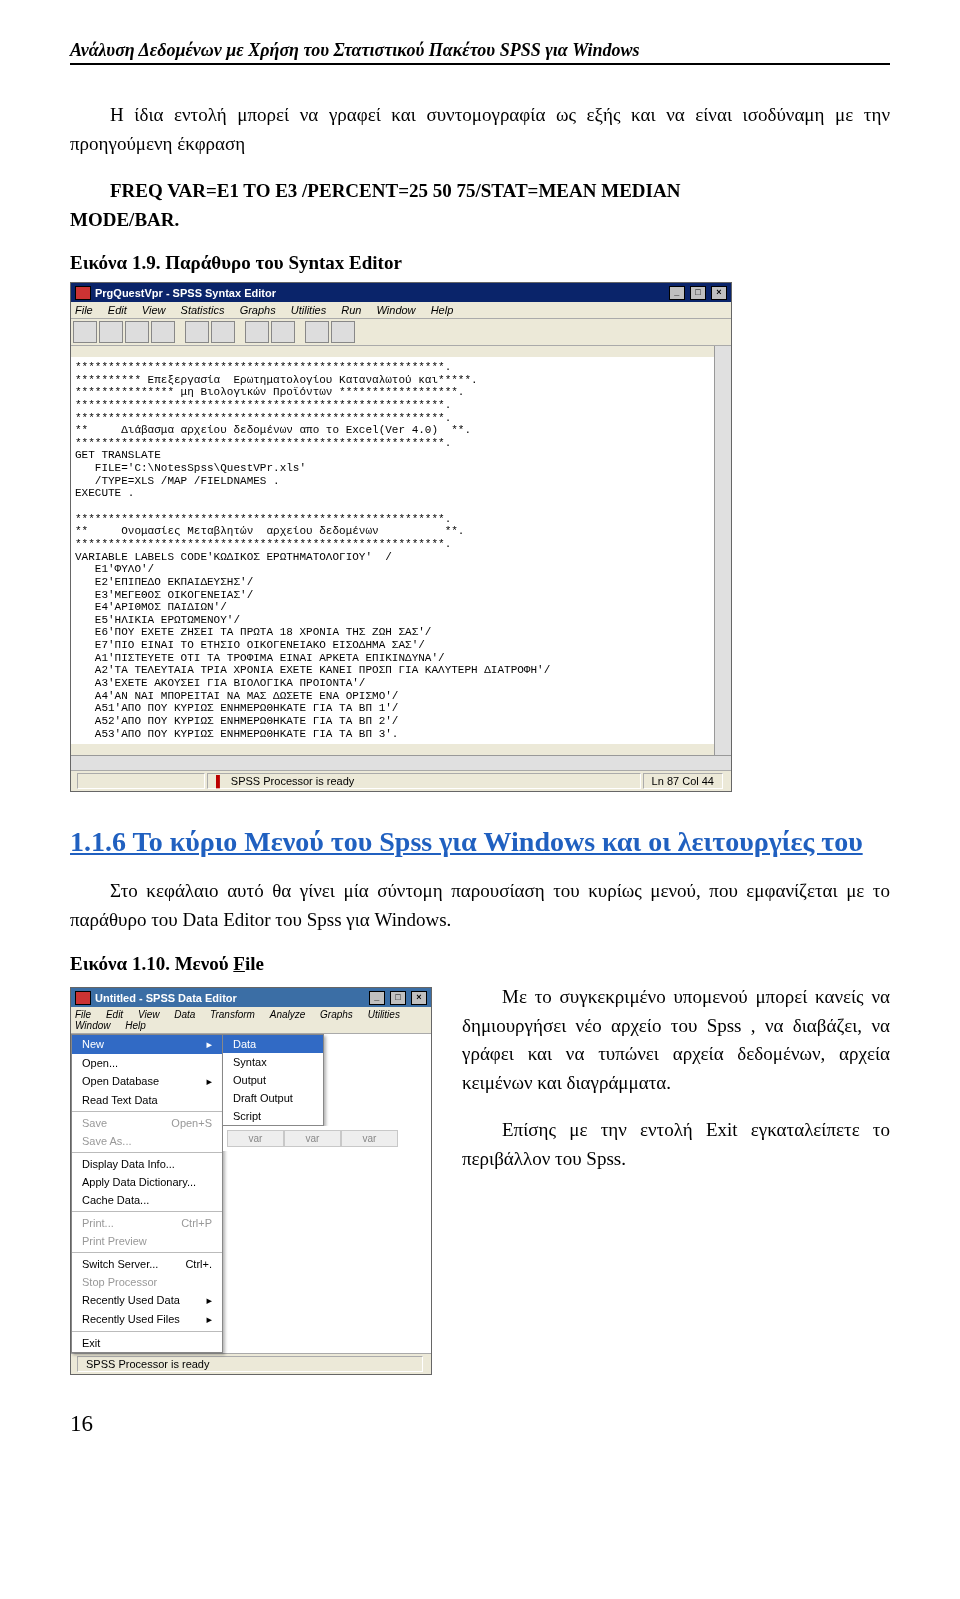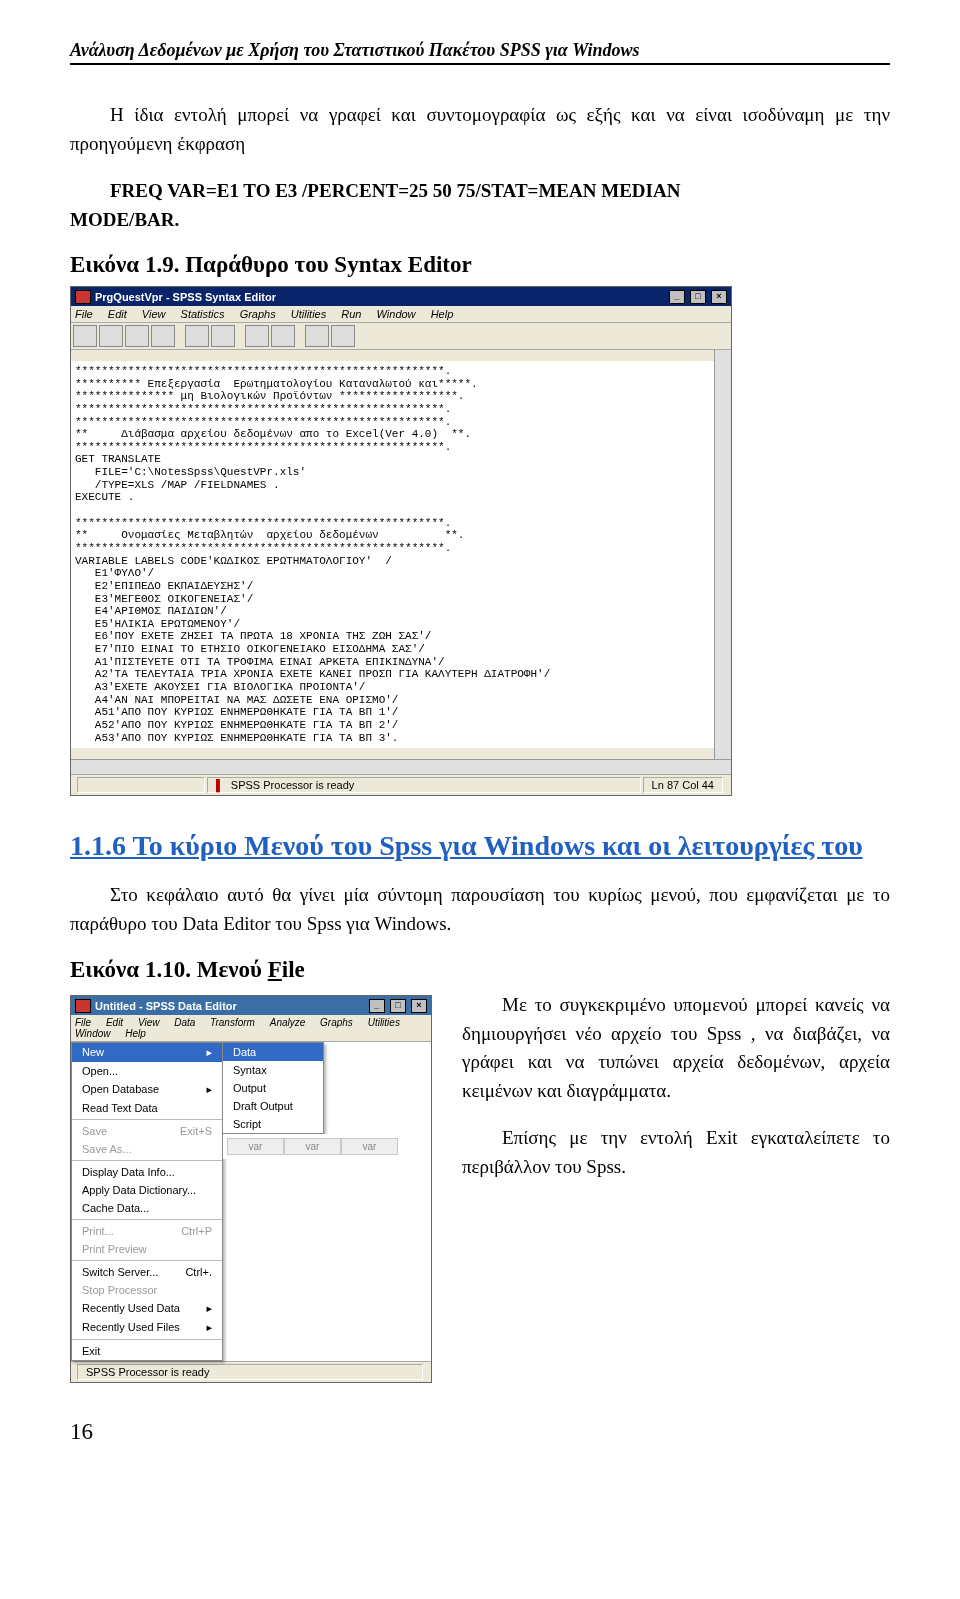--- a/index.html
+++ b/index.html
@@ -24,21 +24,21 @@
   .para {
     font-size: 19px;
     line-height: 1.5;
     text-align: justify;
   }
   .indent {
     text-indent: 40px;
   }
   .caption {
     font-weight: bold;
-    font-size: 23px;
+    font-size: 19px;
     margin-top: 18px;
     margin-bottom: 8px;
   }
   .section-title {
     font-weight: bold;
     font-size: 28px;
     color: #2060c0;
     text-decoration: underline;
     margin-top: 34px;
     margin-bottom: 14px;
@@ -345,21 +345,21 @@
               <span>Open Database</span>
               <span>▸</span>
             </div>
             <div class="mi">
               <span>Read Text Data</span>
               <span></span>
             </div>
             <div class="sep"></div>
             <div class="mi disabled">
               <span>Save</span>
-              <span>Exit+S</span>
+              <span>Open+S</span>
             </div>
             <div class="mi disabled">
               <span>Save As...</span>
               <span></span>
             </div>
             <div class="sep"></div>
             <div class="mi">
               <span>Display Data Info...</span>
               <span></span>
             </div>

